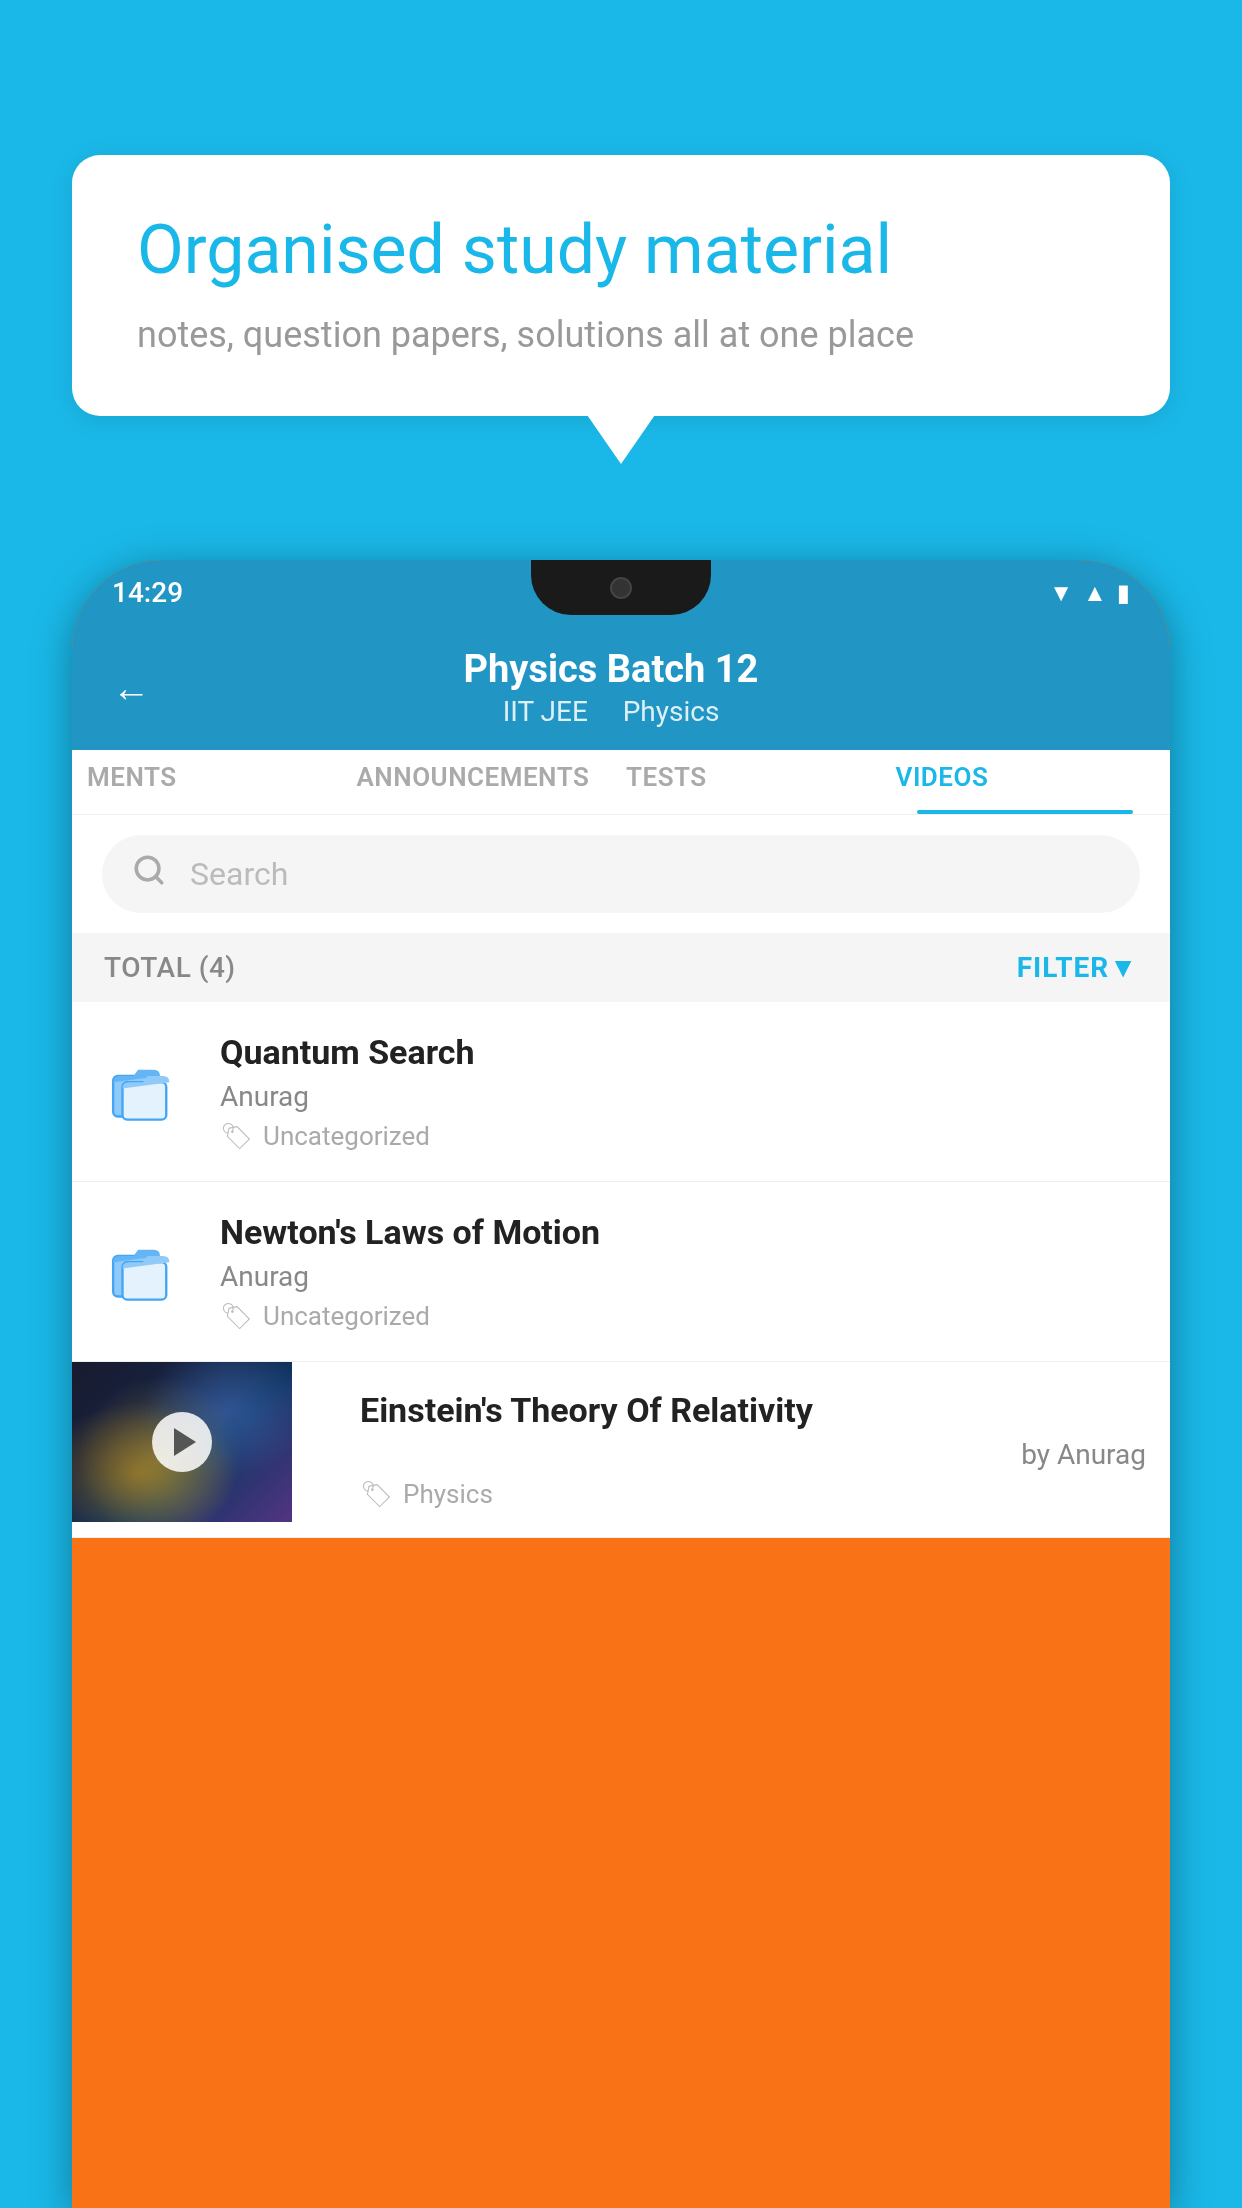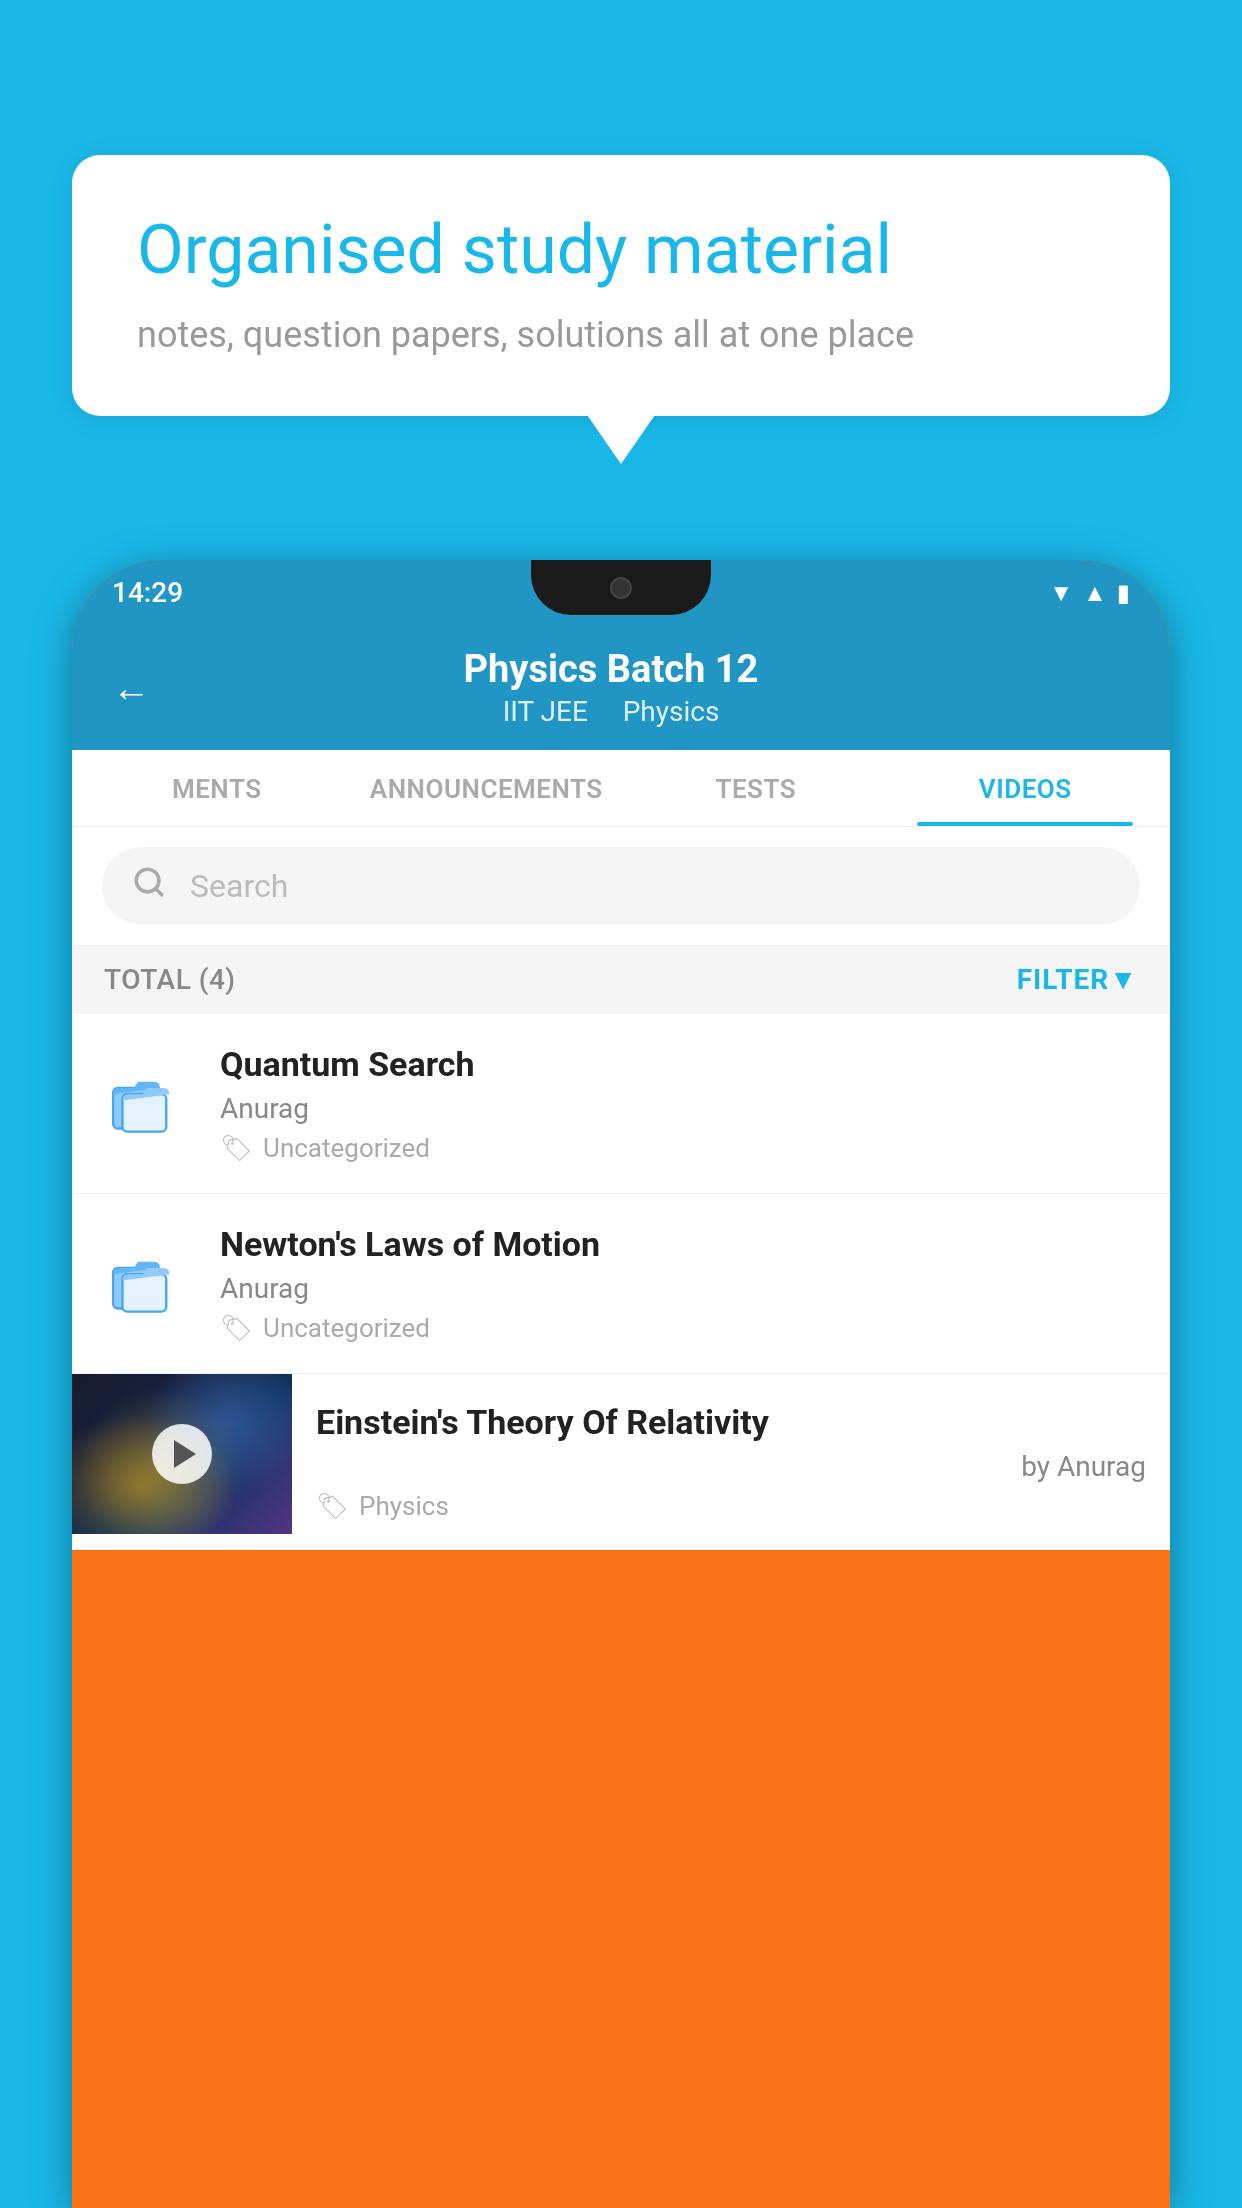--- a/index.html
+++ b/index.html
@@ -144,22 +144,22 @@
     
     .tabs-bar {
       background: white;
       display: flex;
       align-items: center;
       border-bottom: 1px solid #eee;
       padding: 0 10px;
     }
     .tab-item {
       flex: 1;
-      text-align: center;
-      padding: 24px 5px 22px;
+      text-align: left;
+      padding: 12px 5px 22px;
       font-size: 26px;
       font-weight: 600;
       color: #aaa;
       letter-spacing: 0.5px;
       position: relative;
       cursor: pointer;
     }
     .tab-item.active {
       color: #1ab8e8;
     }
@@ -319,20 +319,21 @@
       width: 0;
       height: 0;
       border-top: 14px solid transparent;
       border-bottom: 14px solid transparent;
       border-left: 22px solid #555;
       margin-left: 5px;
     }
     .video-info {
       flex: 1;
       padding: 28px 24px;
+      margin-left: 44px;
     }
     .video-title {
       color: #222;
       font-size: 34px;
       font-weight: 700;
       margin-bottom: 8px;
     }
     .video-author {
       color: #888;
       font-size: 28px;

